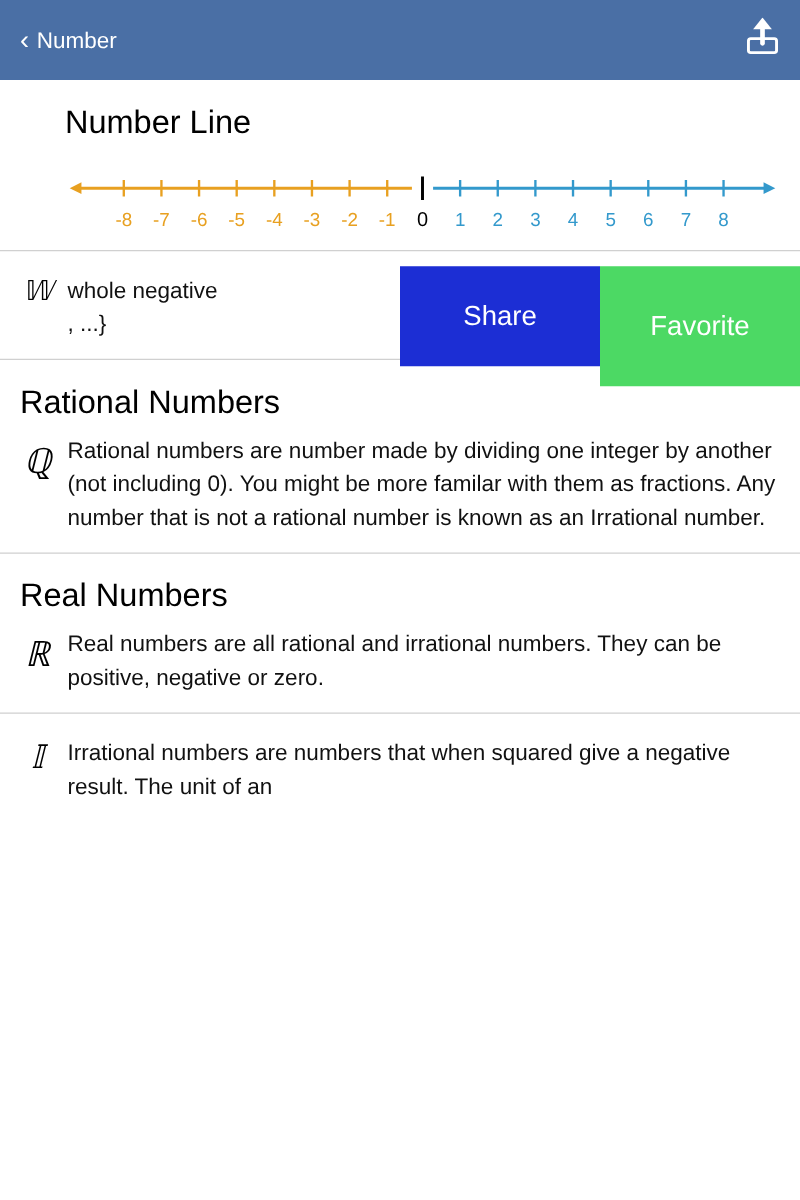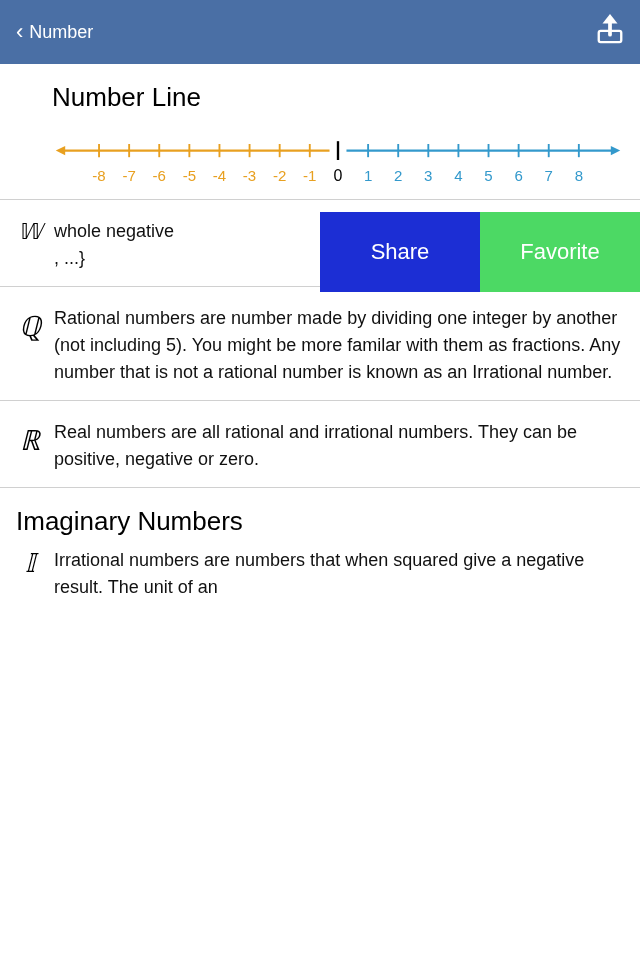--- a/index.html
+++ b/index.html
@@ -190,47 +190,48 @@
     <text x="496" y="52" text-anchor="middle" font-size="16" fill="#3399cc">6</text>
     <text x="528" y="52" text-anchor="middle" font-size="16" fill="#3399cc">7</text>
     <text x="560" y="52" text-anchor="middle" font-size="16" fill="#3399cc">8</text>
   </svg>
 </div>
 
 <div style="position:relative; border-top: 1px solid #d0d0d0;">
 
   <div style="display:flex; position:absolute; top:0; right:0; z-index:10;margin-top:12px;">
     <button class="share-btn" style="background:#1c2ed4; color:#fff; font-size:22px; font-weight:400; border:none; width:160px; height:80px; cursor:pointer;">Share</button>
-    <button class="favorite-btn" style="background:#4cd964; color:#fff; font-size:22px; font-weight:400; border:none; width:160px; height:80px; cursor:pointer;">Favorite</button>
+    <button class="favorite-btn" style="background:#4cd964; color:#fff; font-size:22px; font-weight:400; border:none; width:160px; height:96px; cursor:pointer;">Favorite</button>
   </div>
 
   <div style="padding: 18px 16px 14px 16px; min-height:80px;">
     <div class="content-row">
       <span class="math-symbol" style="font-size:22px;">𝕎</span>
       <div class="content-text">
         <span>whole negative</span><br>
         <span>, ...}</span>
       </div>
     </div>
   </div>
 </div>
 
 <div class="content-section">
+  <div class="content-section-title">Rational Numbers</div>
   <div class="content-row">
     <span class="math-symbol" style="font-size:28px; font-weight:300;">ℚ</span>
-    <p class="content-text">Rational numbers are number made by dividing one integer by another (not including 5). You might be more familar with them as fractions. Any number that is not a rational number is known as an Irrational number.</p>
+    <p class="content-text">Rational numbers are number made by dividing one integer by another (not including 0). You might be more familar with them as fractions. Any number that is not a rational number is known as an Irrational number.</p>
   </div>
 </div>
 
 <div class="content-section">
+  <div class="content-section-title">Real Numbers</div>
   <div class="content-row">
     <span class="math-symbol" style="font-size:28px; font-weight:300;">ℝ</span>
     <p class="content-text">Real numbers are all rational and irrational numbers. They can be positive, negative or zero.</p>
   </div>
 </div>
 
 <div class="content-section">
-  <div class="content-section-title">Imaginary Numbers</div>
   <div class="content-row">
     <span class="math-symbol" style="font-size:26px; font-weight:300; font-style:italic;">𝕀</span>
     <p class="content-text">Irrational numbers are numbers that when squared give a negative result. The unit of an</p>
   </div>
 </div>
 
 </body></html>

